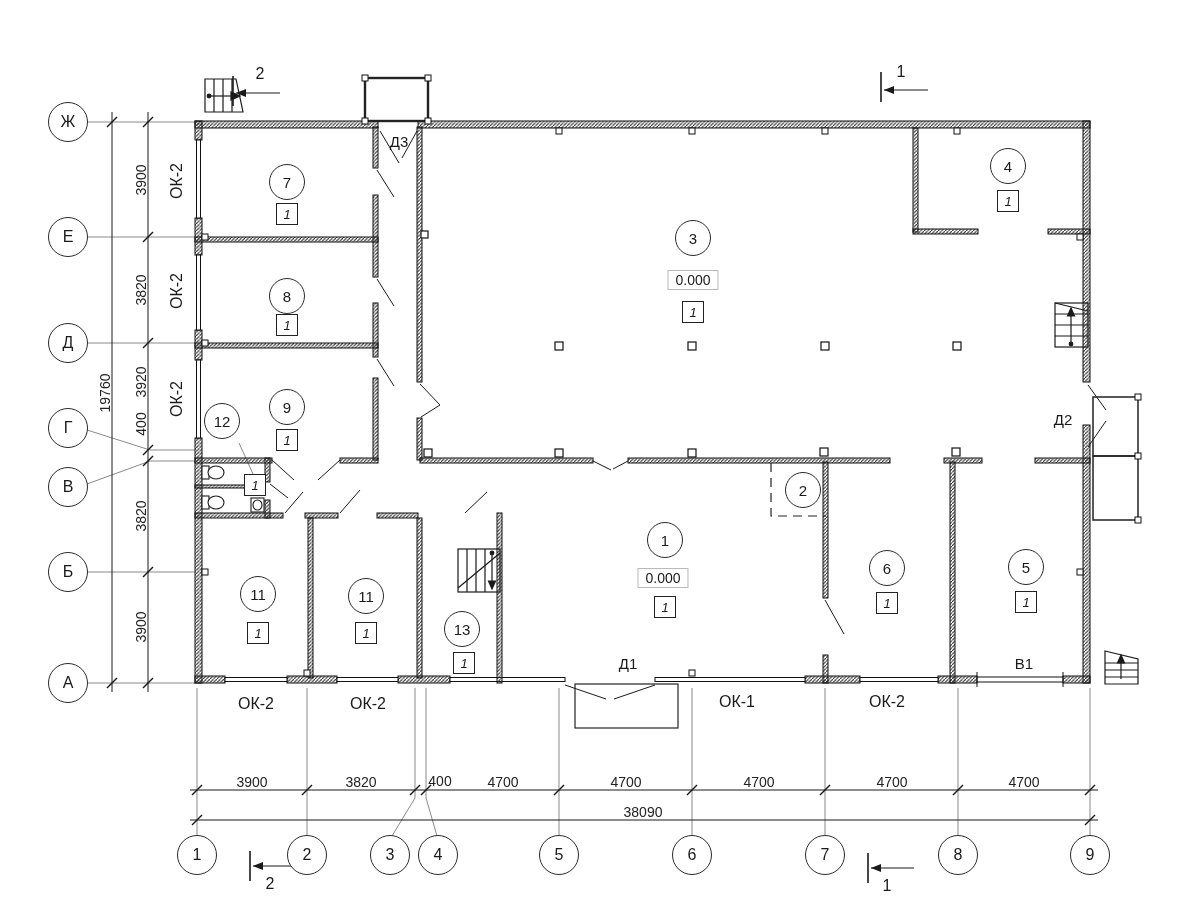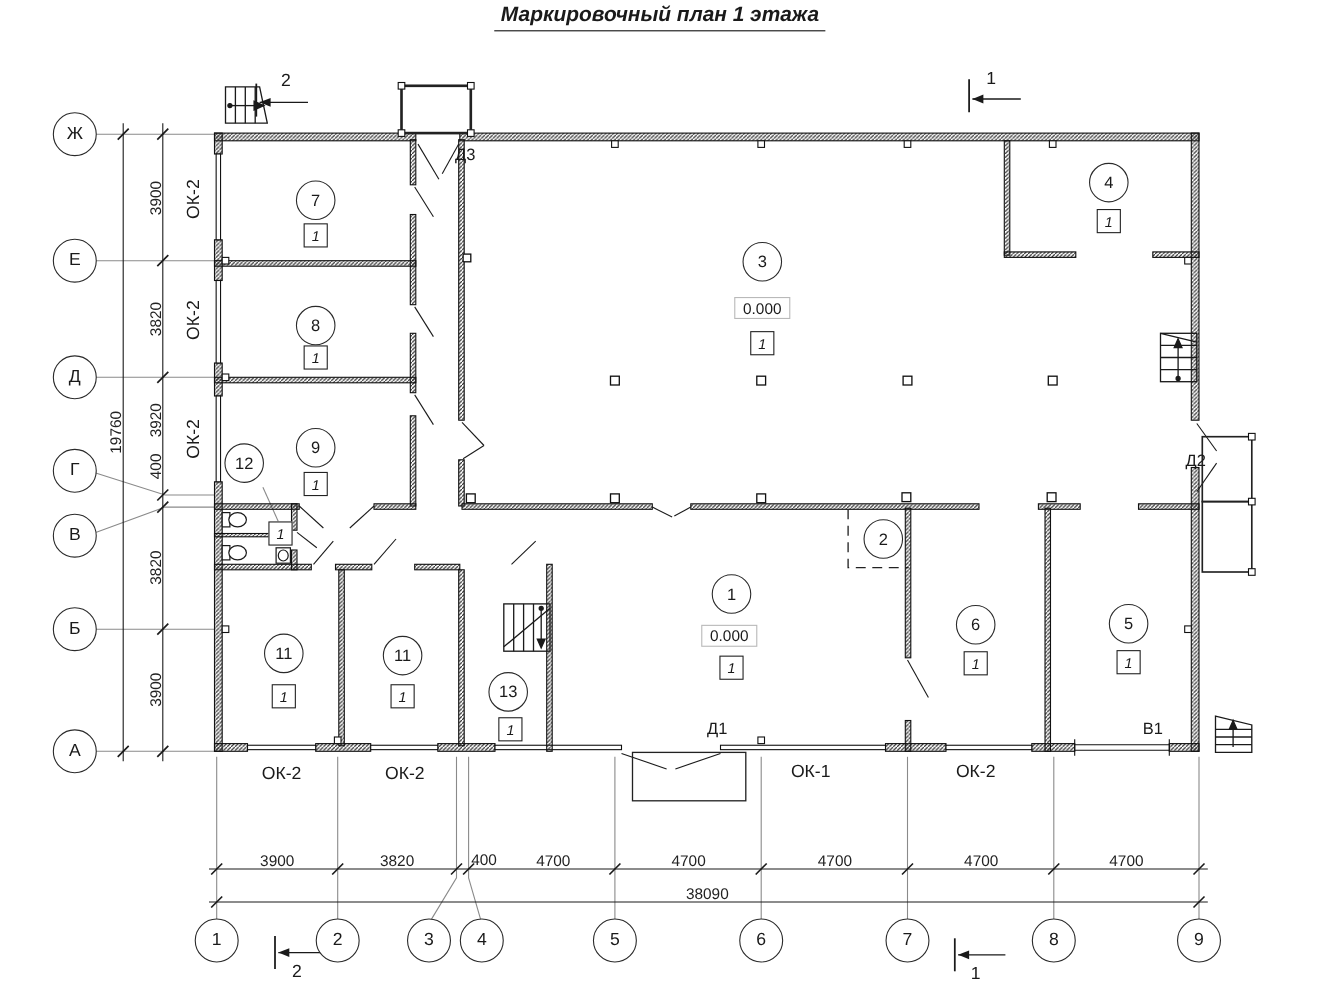--- a/index.html
+++ b/index.html
@@ -4,21 +4,21 @@
 <style>
   html,body{margin:0;padding:0;background:#ffffff;}
   #stage{position:relative;width:1200px;height:900px;background:#fff;overflow:hidden;
          font-family:"Liberation Sans",sans-serif;color:#1a1a1a;}
   svg{position:absolute;left:0;top:0;}
   .lbl{position:absolute;transform:translate(-50%,-50%);white-space:nowrap;
        font-family:"Liberation Sans",sans-serif;color:#1a1a1a;}
   .rot{transform:translate(-50%,-50%) rotate(-90deg);}
   .dim{font-size:14px;color:#222;}
   .win{font-size:16px;}
-  .door{font-size:15px;margin-left:24px;}
+  .door{font-size:15px;}
   .sec{font-size:16px;}
   .circle{position:absolute;transform:translate(-50%,-50%);border:1.3px solid #2a2a2a;
           border-radius:50%;background:#fff;display:flex;align-items:center;justify-content:center;}
   .axisc{width:38px;height:38px;font-size:16px;}
   .roomc{width:34px;height:34px;font-size:15px;}
   .sq{position:absolute;transform:translate(-50%,-50%);width:20px;height:20px;border:1.3px solid #222;
       background:#fff;display:flex;align-items:center;justify-content:center;font-size:13px;font-style:italic;}
   .elev{position:absolute;transform:translate(-50%,-50%);border:1px solid #b9b9b9;background:#fff;
         padding:1px 7px;font-size:14px;}
   .title{position:absolute;left:50%;top:16px;transform:translate(-50%,-50%);
@@ -276,21 +276,20 @@
     <polygon points="884,90 894,86 894,94" fill="#1a1a1a" stroke="none"></polygon>
     <line x1="250" y1="851" x2="250" y2="881" stroke-width="1.6"></line>
     <line x1="253" y1="866" x2="296" y2="866" stroke-width="1.2"></line>
     <polygon points="253,866 263,862 263,870" fill="#1a1a1a" stroke="none"></polygon>
     <line x1="868" y1="853" x2="868" y2="883" stroke-width="1.6"></line>
     <line x1="871" y1="868" x2="914" y2="868" stroke-width="1.2"></line>
     <polygon points="871,868 881,864 881,872" fill="#1a1a1a" stroke="none"></polygon>
   </g>
 </svg>
 
-<div class="title">Маркировочный план 1 этажа</div>
 
 <div class="circle axisc" style="left:68px;top:122px">
       <span>Ж</span>
     </div>
 <div class="circle axisc" style="left:68px;top:237px">
       <span>Е</span>
     </div>
 <div class="circle axisc" style="left:68px;top:343px">
       <span>Д</span>
     </div>

